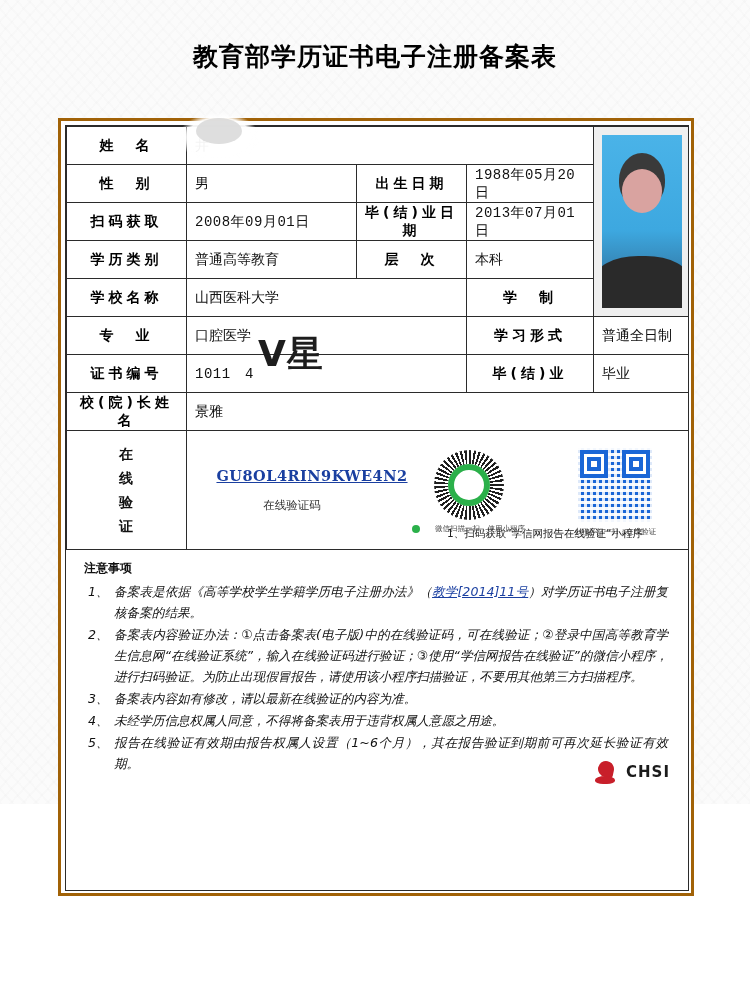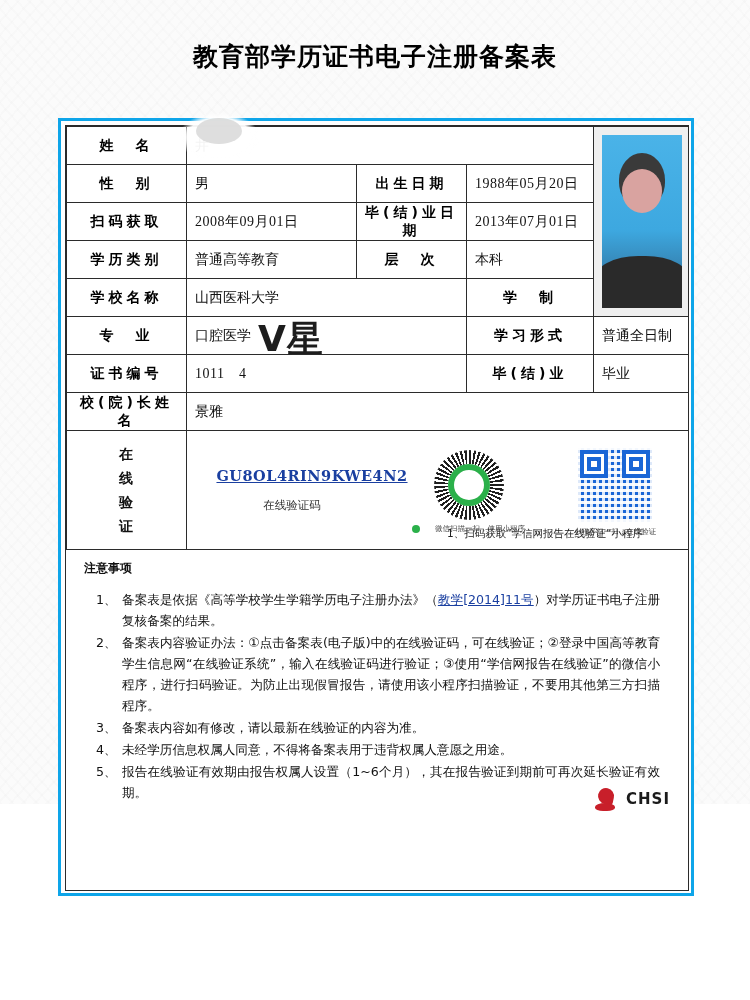--- a/index.html
+++ b/index.html
@@ -46,21 +46,21 @@
     font-family: "DejaVu Sans", sans-serif;
   }
 
   
   .frame {
     position: absolute;
     left: 58px;
     top: 118px;
     width: 636px;
     height: 778px;
-    border: 3px solid #0ea5e9;
+    border: 3px solid #a16207;
     background: #fff;
     box-sizing: border-box;
   }
   .frame-inner {
     position: absolute;
     left: 4px; top: 4px;
     width: 624px;
     height: 766px;
     border: 1px solid #2b2b2b;
     box-sizing: border-box;
@@ -89,21 +89,21 @@
     font-size: 14.5px;
   }
   td.value {
     text-align: left;
     padding-left: 14px;
     color: #111;
     font-family: "DejaVu Serif", serif;
     font-size: 14.5px;
   }
   td.value.num {
-    font-family: Liberation Serif, serif;
+    font-family: Liberation Mono, monospace;
     letter-spacing: 0.5px;
   }
 
   
   .photo-cell {
     padding: 0 !important;
     vertical-align: top;
     position: relative;
   }
   .photo {
@@ -276,24 +276,25 @@
     position: relative;
   }
   .notice-title {
     font-size: 12px;
     font-weight: bold;
     color: #111;
     font-family: "DejaVu Sans", sans-serif;
     margin-bottom: 4px;
   }
   ol.notice-list {
-    margin: 12px;
+    margin: 4px;
     padding: 0;
     list-style: none;
     counter-reset: n;
+    font-style: italic;
   }
   ol.notice-list li {
     font-size: 12.6px;
     line-height: 21px;
     color: #111;
     font-family: "DejaVu Sans", sans-serif;
     margin-bottom: 1px;
     padding-left: 26px;
     position: relative;
     text-align: justify;
@@ -304,21 +305,21 @@
     position: absolute;
     left: 0;
     top: 0;
   }
   .lnk { color: #1a3fa0; text-decoration: underline; }
 
   
   .chsi {
     position: absolute;
     right: 18px;
-    bottom: 10px;
+    bottom: 0;
     display: flex;
     align-items: center;
     gap: 8px;
     text-align: right;
   }
   .chsi-bird {
     width: 24px; height: 24px;
     position: relative;
   }
   .chsi-bird .b1 {
@@ -346,21 +347,21 @@
 
   
   .wm {
     position: absolute;
     pointer-events: none;
     color: #2b2b2b;
     font-family: "DejaVu Sans", sans-serif;
     font-weight: bold;
   }
   .wm-vxing {
-    left: 258px; top: 315px;
+    left: 258px; top: 330px;
     font-size: 36px;
     color: #1d1d1d;
     letter-spacing: 1px;
   }
   .wm-zstk {
     left: 258px; top: 370px;
     font-size: 43px;
     color: #111;
     letter-spacing: 0px;
   }

